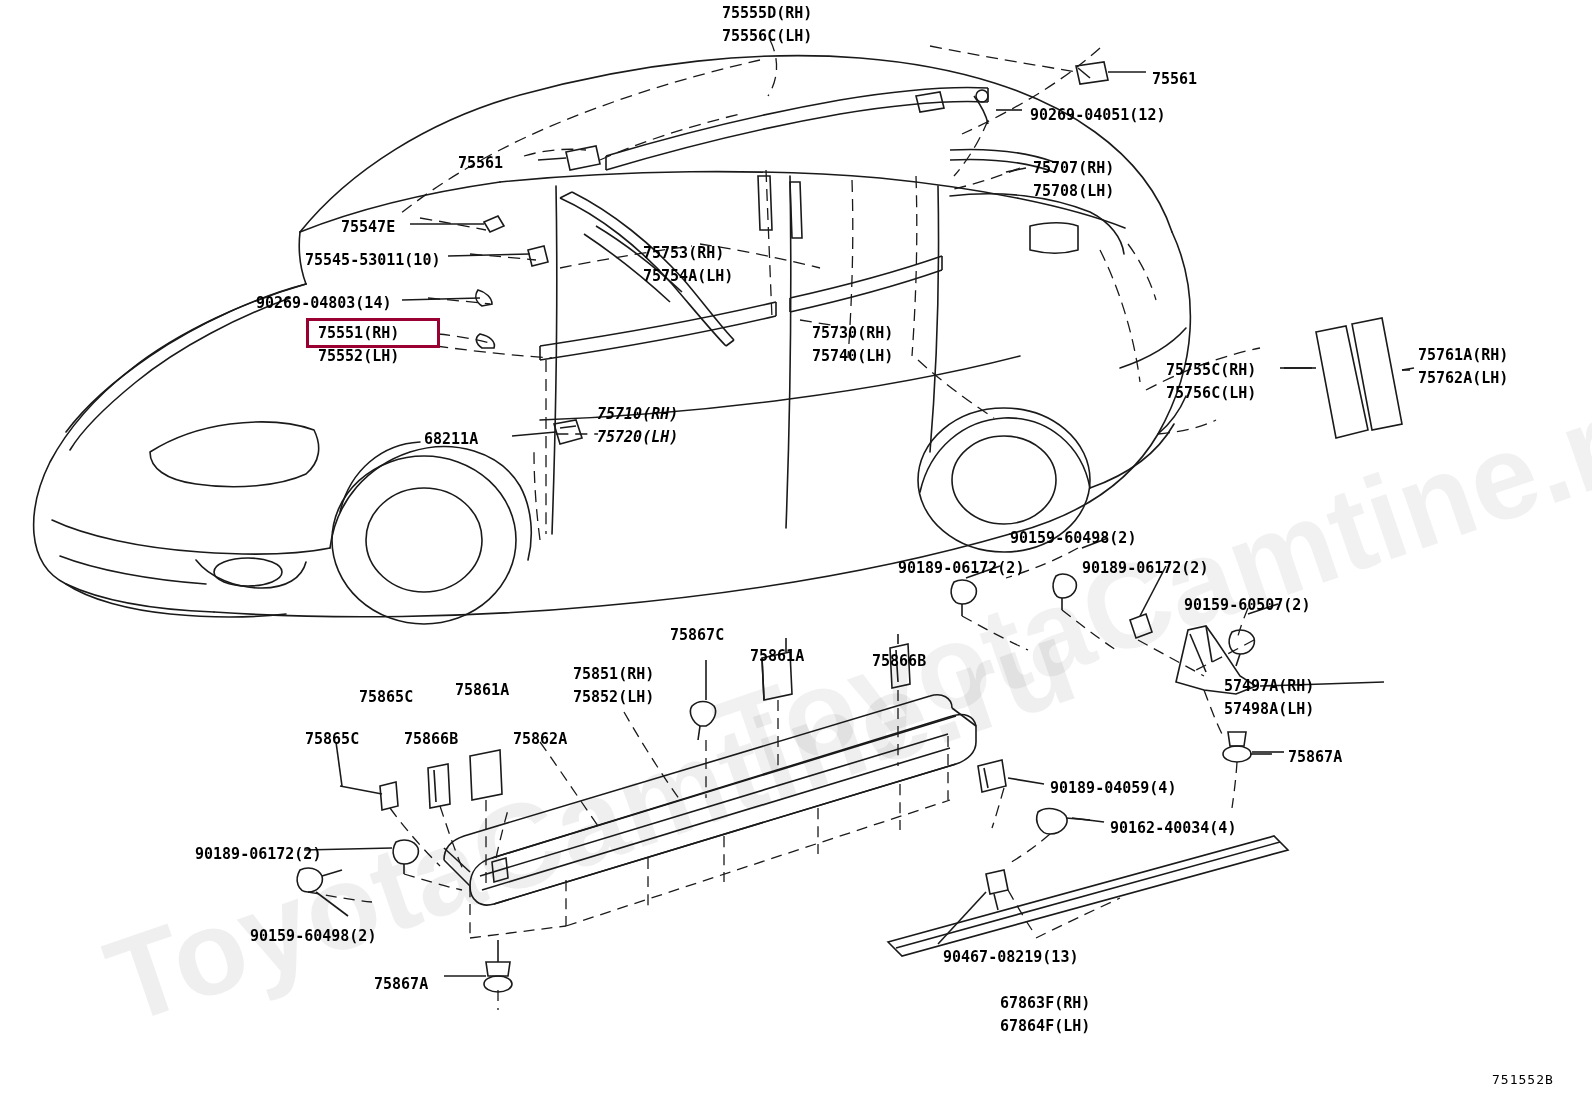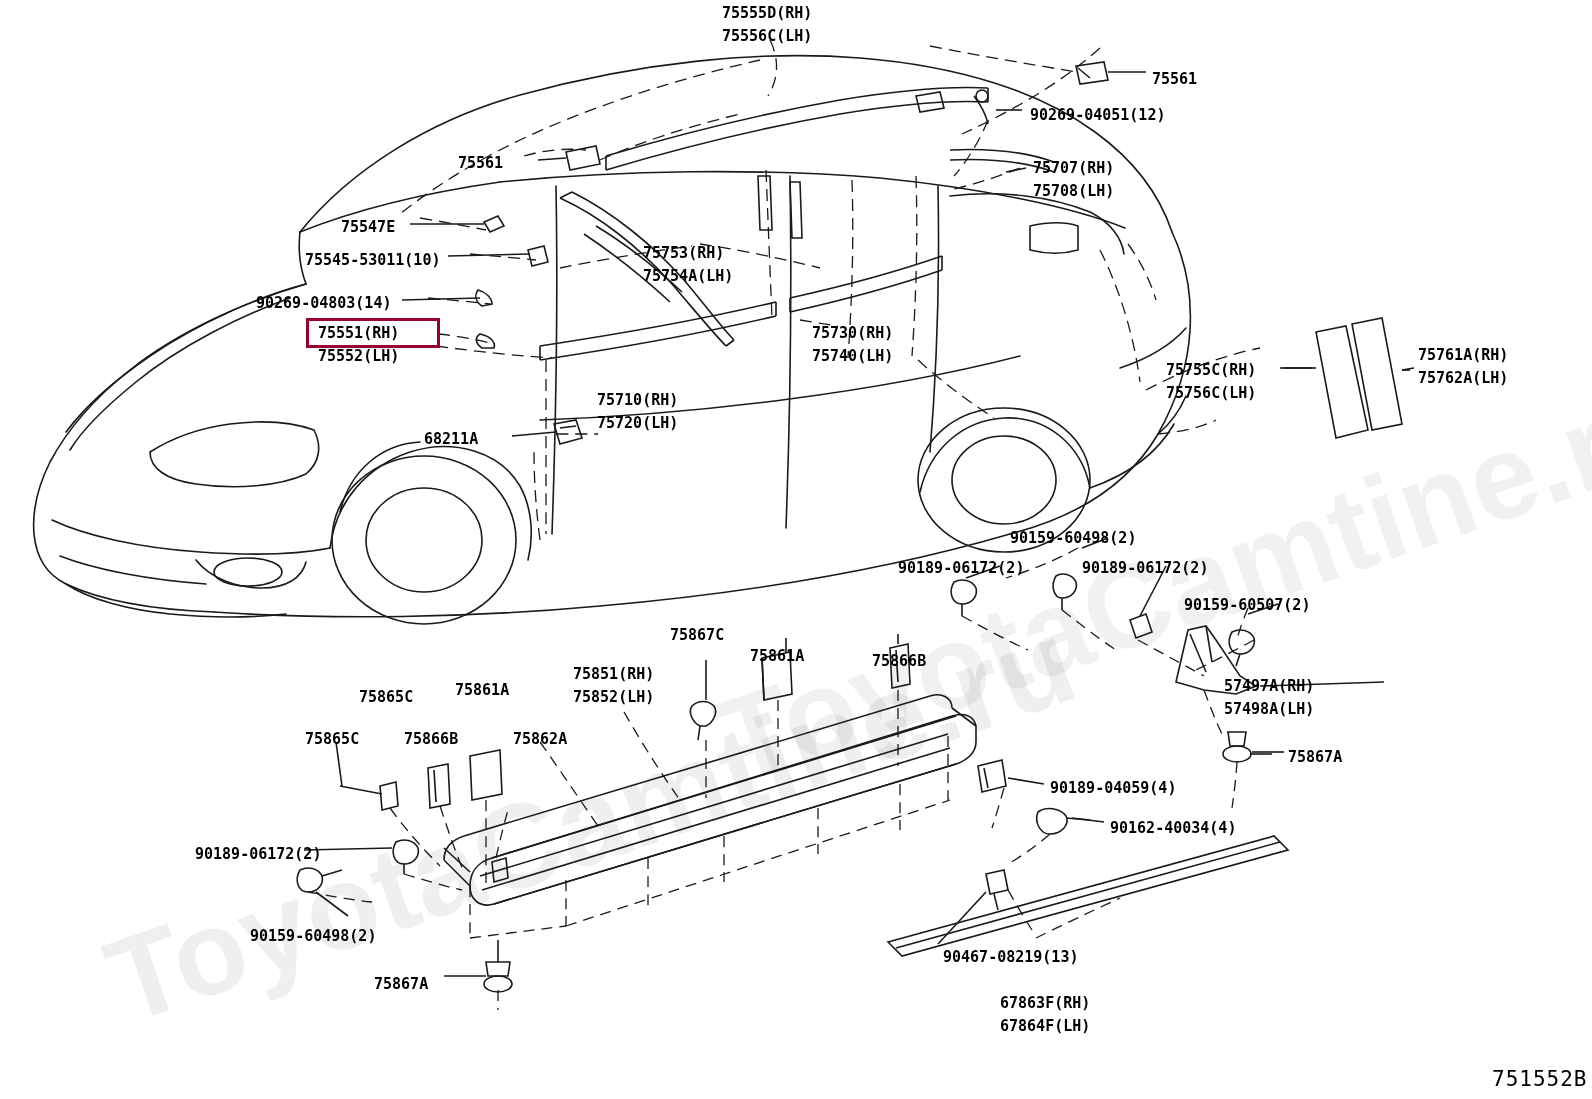--- a/index.html
+++ b/index.html
@@ -15,21 +15,21 @@
   .lbl{
     position:absolute;
     font-family:"DejaVu Sans Mono", monospace;
     font-size:15px;
     font-weight:700;
     color:#000;
     white-space:pre;
     line-height:23px;
     letter-spacing:0px;
   }
-  .lbl.code{font-size:21px;font-weight:400;letter-spacing:1px;}
+  .lbl.code{font-size:13px;font-weight:400;letter-spacing:1px;}
   .hl{
     position:absolute;
     border:3px solid #9b0033;
     box-sizing:border-box;
   }
   .wm{
     position:absolute;
     color:#000;
     opacity:0.06;
     font-family:"Liberation Sans", sans-serif;
@@ -347,21 +347,21 @@
 75754A(LH)</div>
   <div class="lbl" style="left:256px;top:292px;">90269-04803(14)</div>
   <div class="lbl" style="left:318px;top:322px;">75551(RH)
 75552(LH)</div>
   <div class="lbl" style="left:812px;top:322px;">75730(RH)
 75740(LH)</div>
   <div class="lbl" style="left:1166px;top:359px;">75755C(RH)
 75756C(LH)</div>
   <div class="lbl" style="left:1418px;top:344px;">75761A(RH)
 75762A(LH)</div>
-  <div class="lbl" style="left:597px;top:389px;">75710(RH)
+  <div class="lbl" style="left:597px;top:403px;font-style:italic;">75710(RH)
 75720(LH)</div>
   <div class="lbl" style="left:424px;top:428px;">68211A</div>
   <div class="lbl" style="left:1010px;top:527px;">90159-60498(2)</div>
   <div class="lbl" style="left:898px;top:557px;">90189-06172(2)</div>
   <div class="lbl" style="left:1082px;top:557px;">90189-06172(2)</div>
   <div class="lbl" style="left:1184px;top:594px;">90159-60507(2)</div>
   <div class="lbl" style="left:670px;top:624px;">75867C</div>
   <div class="lbl" style="left:750px;top:645px;">75861A</div>
   <div class="lbl" style="left:872px;top:650px;">75866B</div>
   <div class="lbl" style="left:573px;top:663px;">75851(RH)

